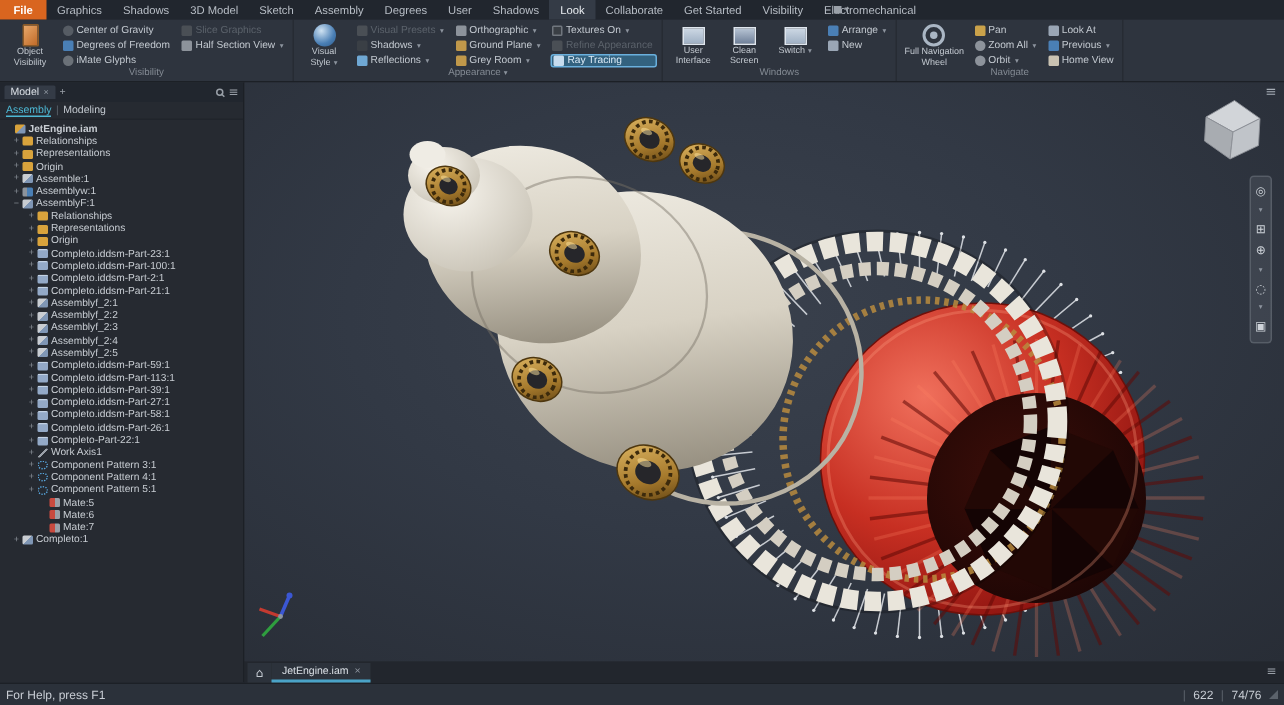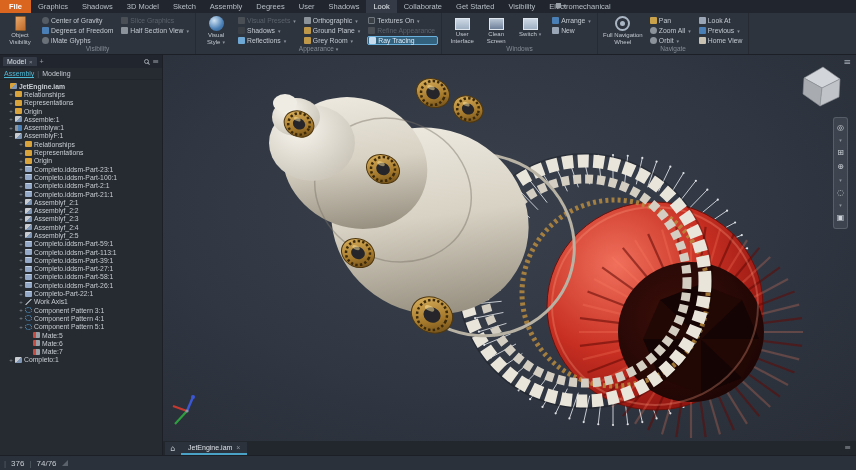--- a/index.html
+++ b/index.html
@@ -893,21 +893,22 @@
         <div class="doctab">
           <span>JetEngine.iam</span>
           <span class="x">×</span>
         </div>
         <span class="doc-burger">≡</span>
       </div>
     </div>
   </div>
 
   <div class="statusbar">
+    <span class="status-left">For Help, press F1</span>
     <div class="status-right">
       <span class="ssep">|</span>
-      <span>376</span>
+      <span>622</span>
       <span class="ssep">|</span>
       <span>74/76</span>
       <span class="grip"></span>
     </div>
   </div>
 </div>
 
 </body></html>

